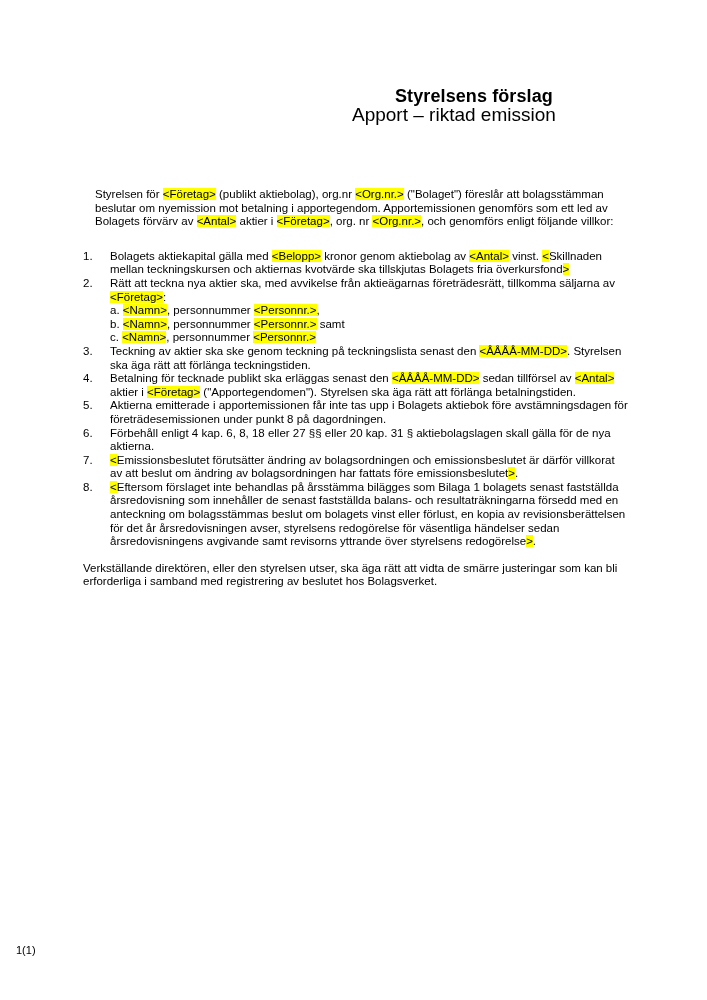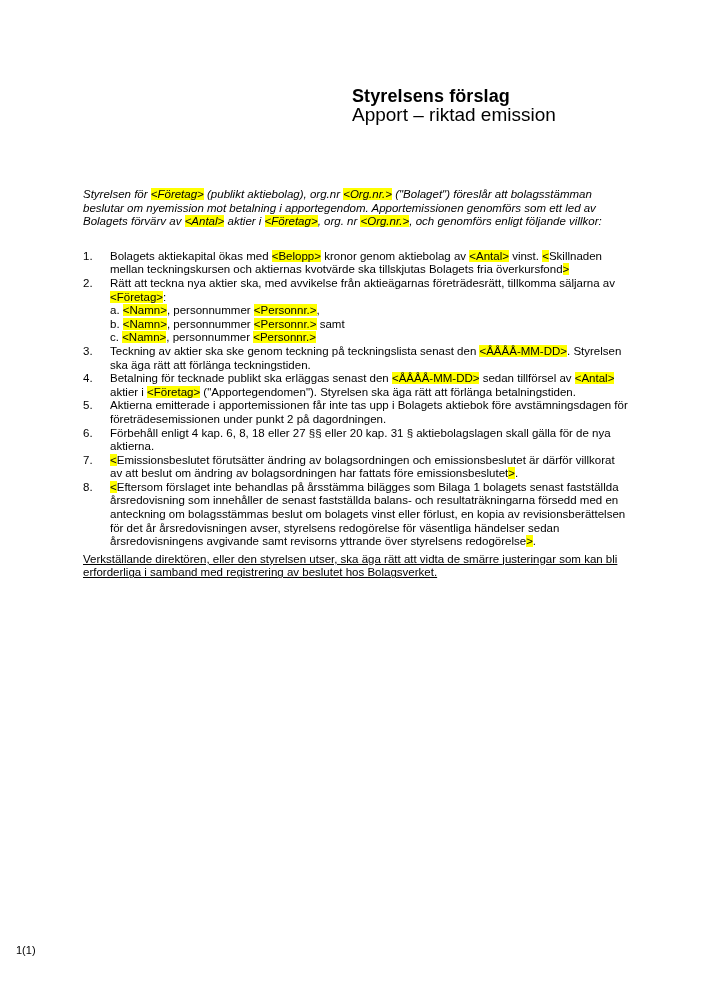--- a/index.html
+++ b/index.html
@@ -21,53 +21,52 @@
   .title-block {
     position: absolute;
     left: 352px;
     top: 86px;
   }
   .doc-title {
     font-size: 18px;
     font-weight: bold;
     line-height: 21px;
     letter-spacing: 0.1px;
+    margin-left: 43px;
   }
   .doc-subtitle {
     font-size: 19px;
     line-height: 16px;
   }
   .content {
     position: absolute;
     left: 83px;
     top: 188px;
     width: 546px;
   }
   .intro {
-    margin: 0 0 21px 0;
-    font-style: italic;
+    margin: 0 0 21px 12px;
   }
   .numbered-list {
     list-style: none;
     margin: 0;
     padding: 0;
   }
   .list-item {
     display: flex;
   }
   .num {
     flex: 0 0 27px;
     width: 27px;
   }
   .li-body {
     flex: 1 1 auto;
   }
   .closing {
-    margin: 4px 0 0 0;
-    text-decoration: underline;
+    margin: 13px 0 0 0;
   }
   .hl {
     background: #ffff00;
   }
   .footer {
     position: absolute;
     left: 16px;
     top: 944px;
     width: 100%;
     text-align: left;
@@ -84,37 +83,37 @@
     <div class="doc-subtitle">Apport – riktad emission</div>
   </div>
 
   <div class="content">
 
     <p class="intro"><span>Styrelsen för </span><span class="hl">&lt;Företag&gt;</span><span> (publikt aktiebolag), org.nr </span><span class="hl">&lt;Org.nr.&gt;</span><span> ("Bolaget") föreslår att bolagsstämman beslutar om nyemission mot betalning i apportegendom. Apportemissionen genomförs som ett led av Bolagets förvärv av </span><span class="hl">&lt;Antal&gt;</span><span> aktier i </span><span class="hl">&lt;Företag&gt;</span><span>, org. nr </span><span class="hl">&lt;Org.nr.&gt;</span><span>, och genomförs enligt följande villkor:</span></p>
 
     <ol class="numbered-list">
       <li class="list-item">
         <span class="num">1.</span>
-        <span class="li-body"><span>Bolagets aktiekapital ökas med </span><span class="hl">&lt;Belopp&gt;</span><span> kronor genom aktiebolag av </span><span class="hl">&lt;Antal&gt;</span><span> vinst. </span><span class="hl">&lt;</span><span>Skillnaden mellan teckningskursen och aktiernas kvotvärde ska tillskjutas Bolagets fria överkursfond</span><span class="hl">&gt;</span></span>
+        <span class="li-body"><span>Bolagets aktiekapital gälla med </span><span class="hl">&lt;Belopp&gt;</span><span> kronor genom aktiebolag av </span><span class="hl">&lt;Antal&gt;</span><span> vinst. </span><span class="hl">&lt;</span><span>Skillnaden mellan teckningskursen och aktiernas kvotvärde ska tillskjutas Bolagets fria överkursfond</span><span class="hl">&gt;</span></span>
       </li>
       <li class="list-item">
         <span class="num">2.</span>
         <span class="li-body"><span>Rätt att teckna nya aktier ska, med avvikelse från aktieägarnas företrädesrätt, tillkomma säljarna av </span><span class="hl">&lt;Företag&gt;</span><span>:</span><br><span>a. </span><span class="hl">&lt;Namn&gt;</span><span>, personnummer </span><span class="hl">&lt;Personnr.&gt;</span><span>,</span><br><span>b. </span><span class="hl">&lt;Namn&gt;</span><span>, personnummer </span><span class="hl">&lt;Personnr.&gt;</span><span> samt</span><br><span>c. </span><span class="hl">&lt;Namn&gt;</span><span>, personnummer </span><span class="hl">&lt;Personnr.&gt;</span></span>
       </li>
       <li class="list-item">
         <span class="num">3.</span>
         <span class="li-body"><span>Teckning av aktier ska ske genom teckning på teckningslista senast den </span><span class="hl">&lt;ÅÅÅÅ-MM-DD&gt;</span><span>. Styrelsen ska äga rätt att förlänga teckningstiden.</span></span>
       </li>
       <li class="list-item">
         <span class="num">4.</span>
         <span class="li-body"><span>Betalning för tecknade publikt ska erläggas senast den </span><span class="hl">&lt;ÅÅÅÅ-MM-DD&gt;</span><span> sedan tillförsel av </span><span class="hl">&lt;Antal&gt;</span><span> aktier i </span><span class="hl">&lt;Företag&gt;</span><span> ("Apportegendomen"). Styrelsen ska äga rätt att förlänga betalningstiden.</span></span>
       </li>
       <li class="list-item">
         <span class="num">5.</span>
-        <span class="li-body"><span>Aktierna emitterade i apportemissionen får inte tas upp i Bolagets aktiebok före avstämningsdagen för företrädesemissionen under punkt 2 på dagordningen.</span></span>
+        <span class="li-body"><span>Aktierna emitterade i apportemissionen får inte tas upp i Bolagets aktiebok före avstämningsdagen för företrädesemissionen under punkt 8 på dagordningen.</span></span>
       </li>
       <li class="list-item">
         <span class="num">6.</span>
         <span class="li-body"><span>Förbehåll enligt 4 kap. 6, 8, 18 eller 27 §§ eller 20 kap. 31 § aktiebolagslagen skall gälla för de nya aktierna.</span></span>
       </li>
       <li class="list-item">
         <span class="num">7.</span>
         <span class="li-body"><span class="hl">&lt;</span><span>Emissionsbeslutet förutsätter ändring av bolagsordningen och emissionsbeslutet är därför villkorat av att beslut om ändring av bolagsordningen har fattats före emissionsbeslutet</span><span class="hl">&gt;</span><span>.</span></span>
       </li>
       <li class="list-item">

